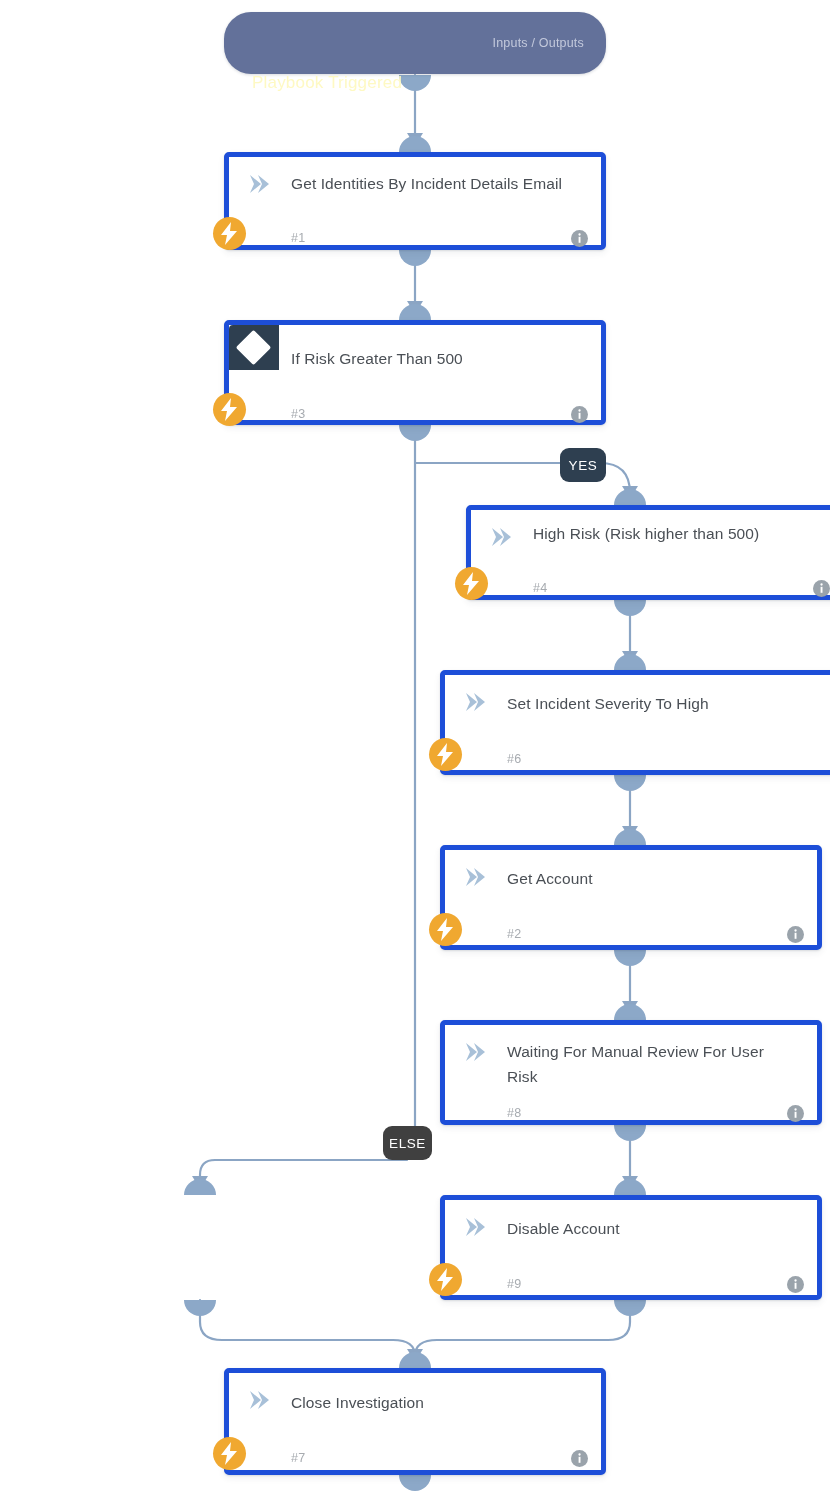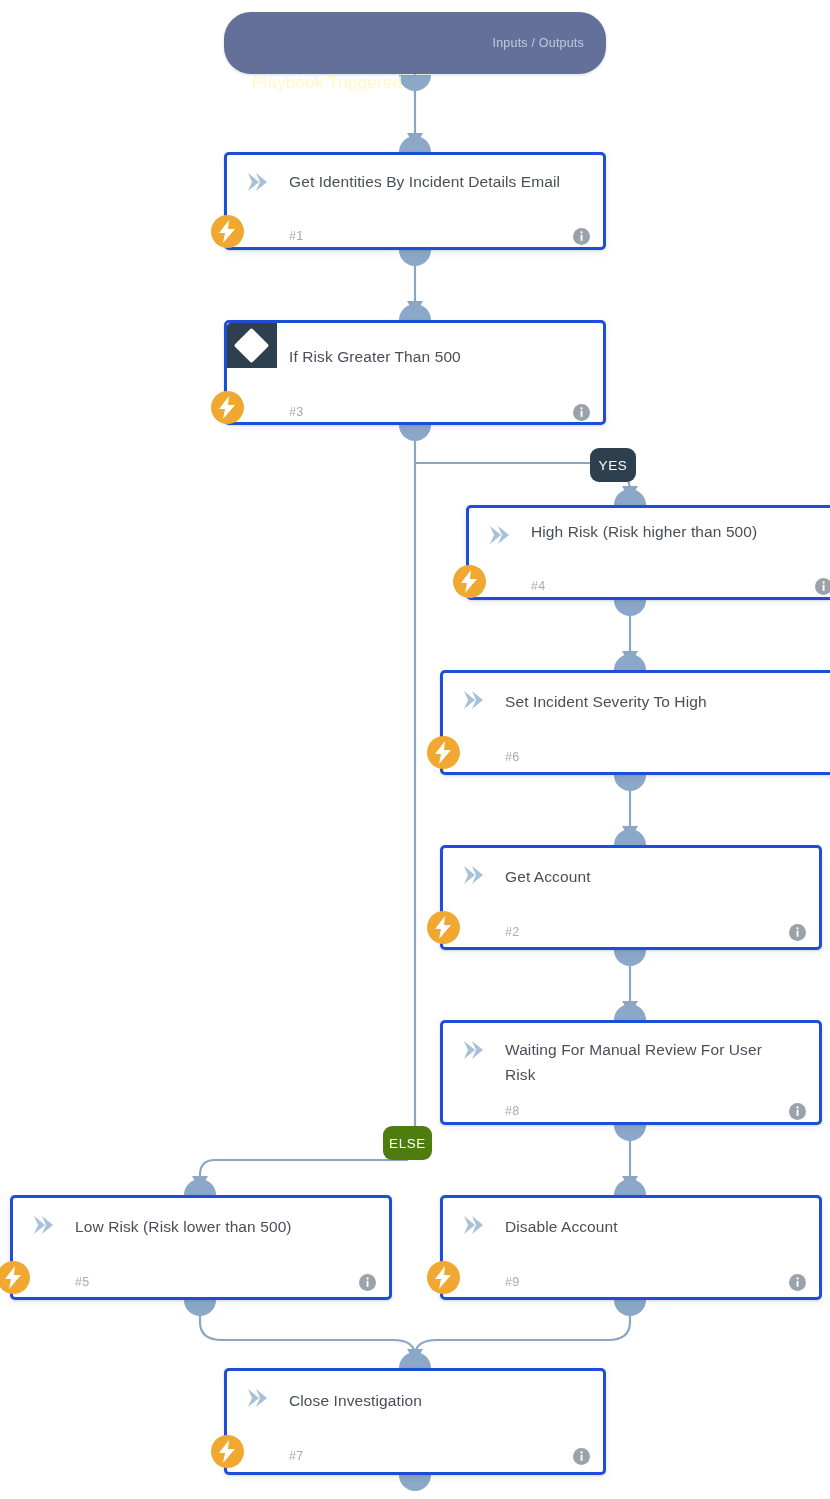--- a/index.html
+++ b/index.html
@@ -28,21 +28,21 @@
     width: 830px;
     height: 1499px;
     z-index: 1;
   }
 
   
   .node {
     position: absolute;
     z-index: 3;
     background: #ffffff;
-    border: 3px solid #1d4ed8;
+    border: 5px solid #1d4ed8;
     border-radius: 5px;
     box-shadow: 0 1px 2px rgba(40,50,70,0.13),
                 0 3px 7px rgba(40,50,70,0.07);
     box-sizing: border-box;
   }
 
   .node-title {
     position: absolute;
     left: 62px;
     right: 34px;
@@ -146,21 +146,21 @@
     border-radius: 9px;
     color: #ffffff;
     font-size: 13.5px;
     letter-spacing: 0.6px;
     display: flex;
     align-items: center;
     justify-content: center;
     box-sizing: border-box;
   }
   .branch-yes { background: #2e3f50; }
-  .branch-else { background: #4d7c0f; }
+  .branch-else { background: #404040; }
 </style>
 </head>
 <body>
 
 <div id="canvas">
 
   <svg id="wires" viewBox="0 0 830 1499" xmlns="http://www.w3.org/2000/svg">
     <defs>
 
       <g id="domeDown">
@@ -285,21 +285,21 @@
     <div class="node-num" style="top:82px;">#3</div>
     <div class="info" style="top:81px;">
       <svg width="17" height="17" viewBox="0 0 17 17">
         <circle cx="8.5" cy="8.5" r="8.5" fill="#9aa3ab"></circle>
         <rect x="7.6" y="6.8" width="1.9" height="6" fill="#ffffff"></rect>
         <circle cx="8.55" cy="4.5" r="1.15" fill="#ffffff"></circle>
       </svg>
     </div>
   </div>
 
-  <div class="branch-label branch-yes" style="left:590px; top:448px; width:46px; height:34px;">YES</div>
+  <div class="branch-label branch-yes" style="left:560px; top:448px; width:46px; height:34px;">YES</div>
   <div class="branch-label branch-else" style="left:383px; top:1126px; width:49px; height:34px;">ELSE</div>
 
   <div class="node" style="left:440px; top:505px; width:382px; height:95px;margin-left:26px;">
     <div class="chev">
       <svg width="26" height="22" viewBox="0 0 26 22">
         <path d="M3 2 L14 11 L3 20 L7 11 Z" fill="#a8c0d8"></path>
         <path d="M11 2 L22 11 L11 20 L15 11 Z" fill="#a8c0d8"></path>
       </svg>
     </div>
     <div class="node-title" style="top:11px;">High Risk (Risk higher than 500)</div>
@@ -375,42 +375,20 @@
     <div class="node-num" style="top:81px;">#8</div>
     <div class="info" style="top:80px;">
       <svg width="17" height="17" viewBox="0 0 17 17">
         <circle cx="8.5" cy="8.5" r="8.5" fill="#9aa3ab"></circle>
         <rect x="7.6" y="6.8" width="1.9" height="6" fill="#ffffff"></rect>
         <circle cx="8.55" cy="4.5" r="1.15" fill="#ffffff"></circle>
       </svg>
     </div>
   </div>
 
-  <div class="node" style="left:10px; top:1195px; width:382px; height:105px;">
-    <div class="chev">
-      <svg width="26" height="22" viewBox="0 0 26 22">
-        <path d="M3 2 L14 11 L3 20 L7 11 Z" fill="#a8c0d8"></path>
-        <path d="M11 2 L22 11 L11 20 L15 11 Z" fill="#a8c0d8"></path>
-      </svg>
-    </div>
-    <div class="node-title" style="top:16px;">Low Risk (Risk lower than 500)</div>
-    <div class="bolt" style="top:63px;">
-      <svg width="19" height="23" viewBox="0 0 19 23">
-        <path d="M11 0 L1 13 L7 13 L5 23 L17 9 L10 9 Z" fill="#ffffff"></path>
-      </svg>
-    </div>
-    <div class="node-num" style="top:77px;">#5</div>
-    <div class="info" style="top:76px;">
-      <svg width="17" height="17" viewBox="0 0 17 17">
-        <circle cx="8.5" cy="8.5" r="8.5" fill="#9aa3ab"></circle>
-        <rect x="7.6" y="6.8" width="1.9" height="6" fill="#ffffff"></rect>
-        <circle cx="8.55" cy="4.5" r="1.15" fill="#ffffff"></circle>
-      </svg>
-    </div>
-  </div>
 
   <div class="node" style="left:440px; top:1195px; width:382px; height:105px;">
     <div class="chev">
       <svg width="26" height="22" viewBox="0 0 26 22">
         <path d="M3 2 L14 11 L3 20 L7 11 Z" fill="#a8c0d8"></path>
         <path d="M11 2 L22 11 L11 20 L15 11 Z" fill="#a8c0d8"></path>
       </svg>
     </div>
     <div class="node-title" style="top:16px;">Disable Account</div>
     <div class="bolt" style="top:63px;">

